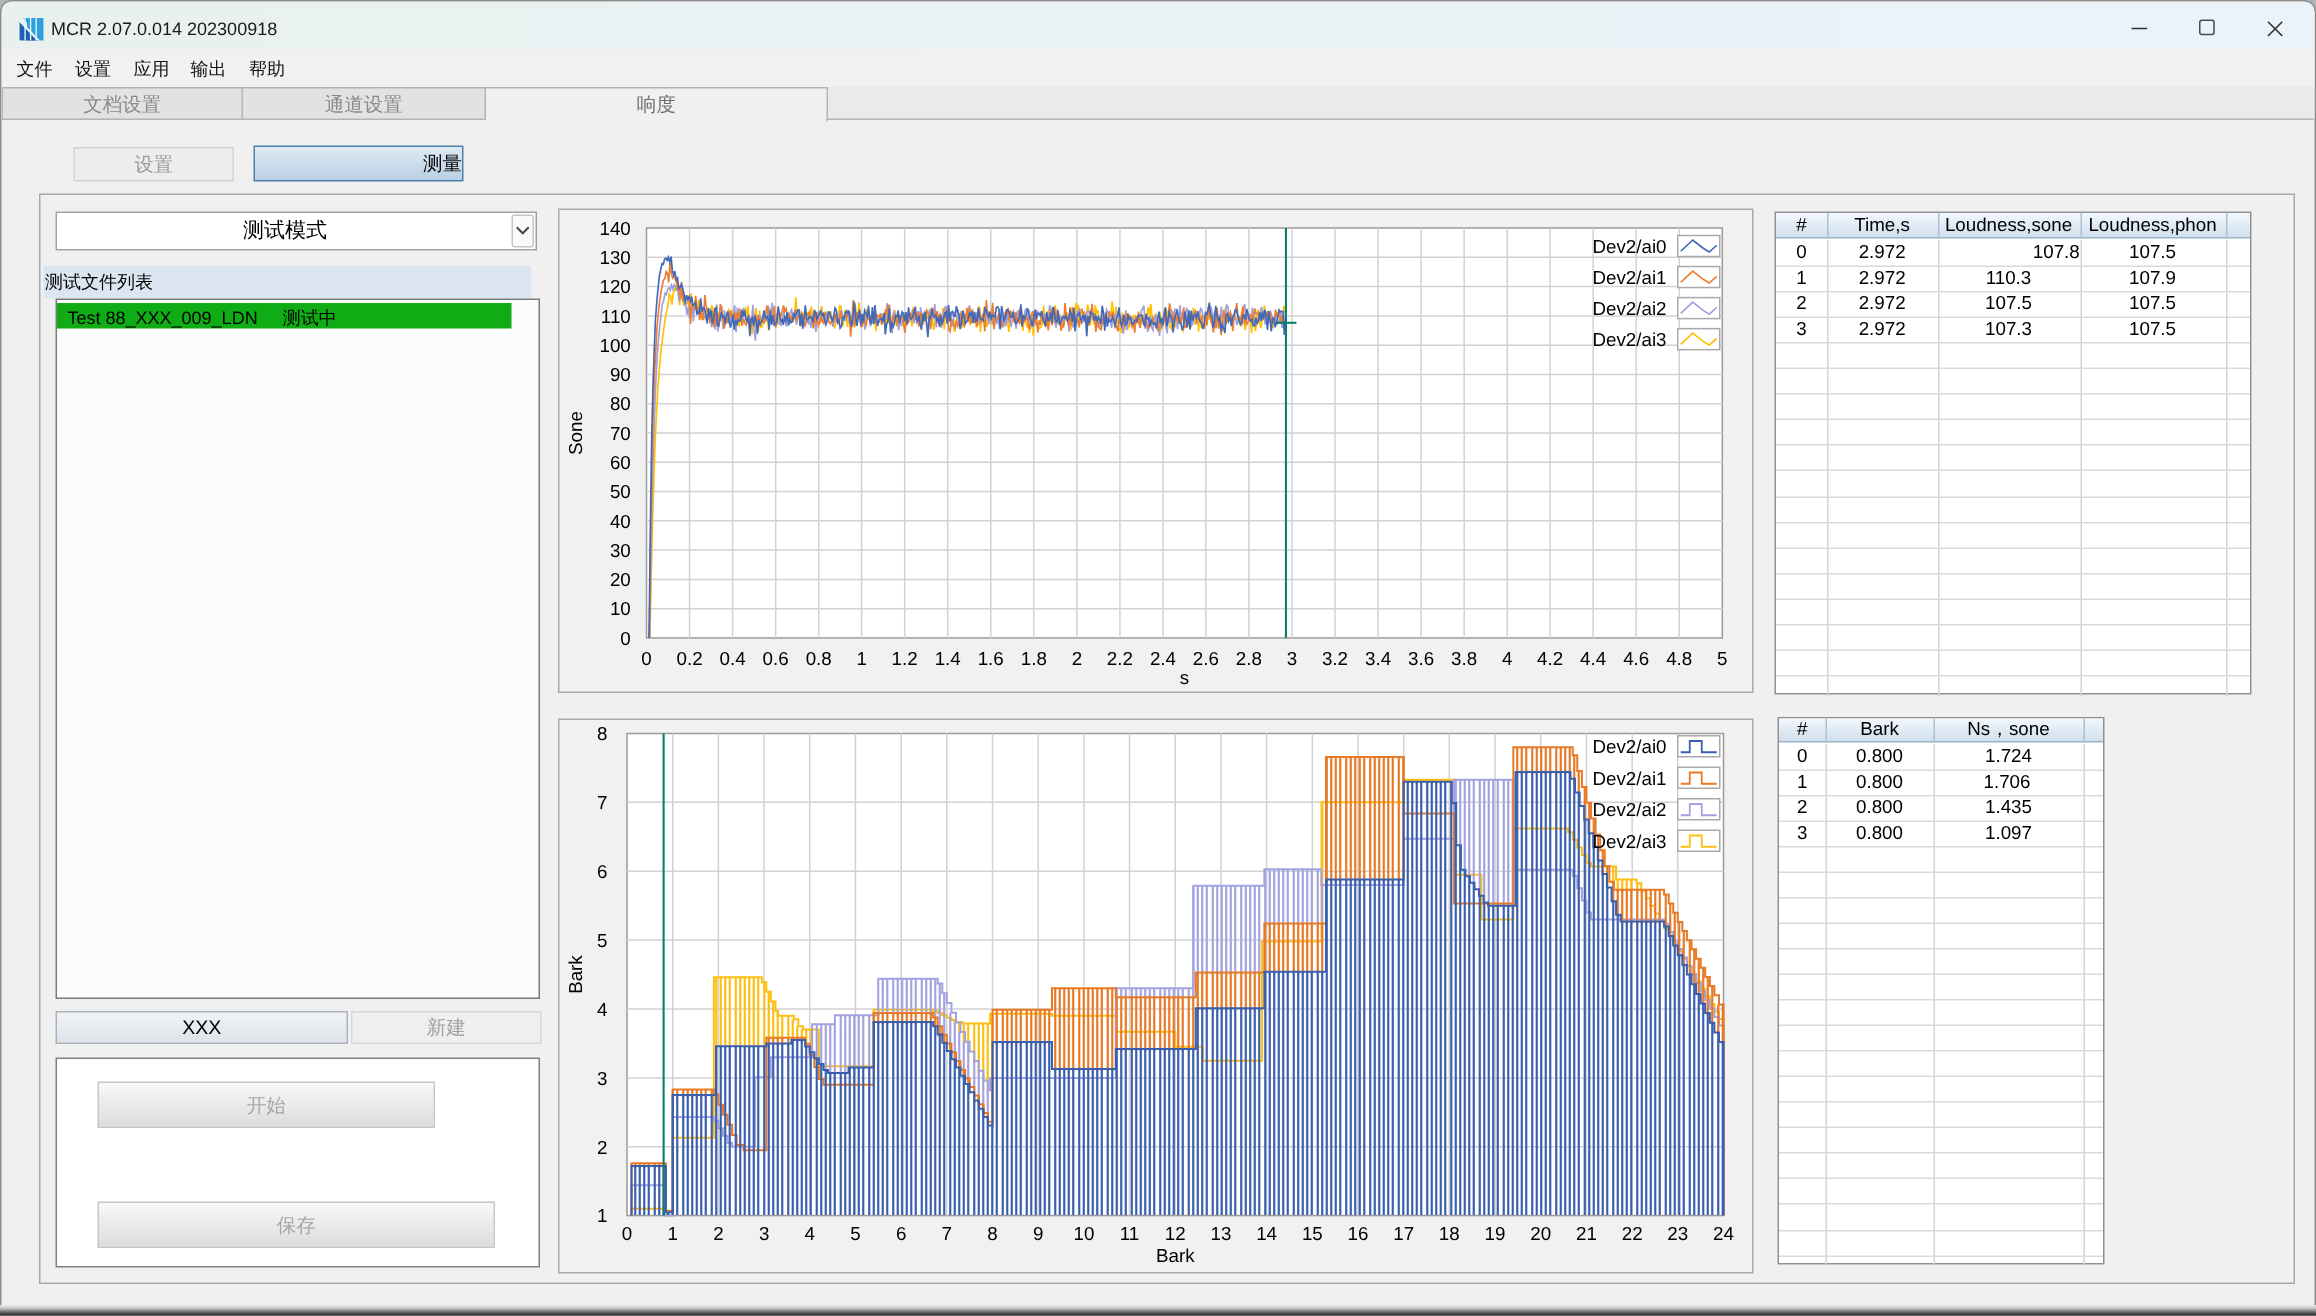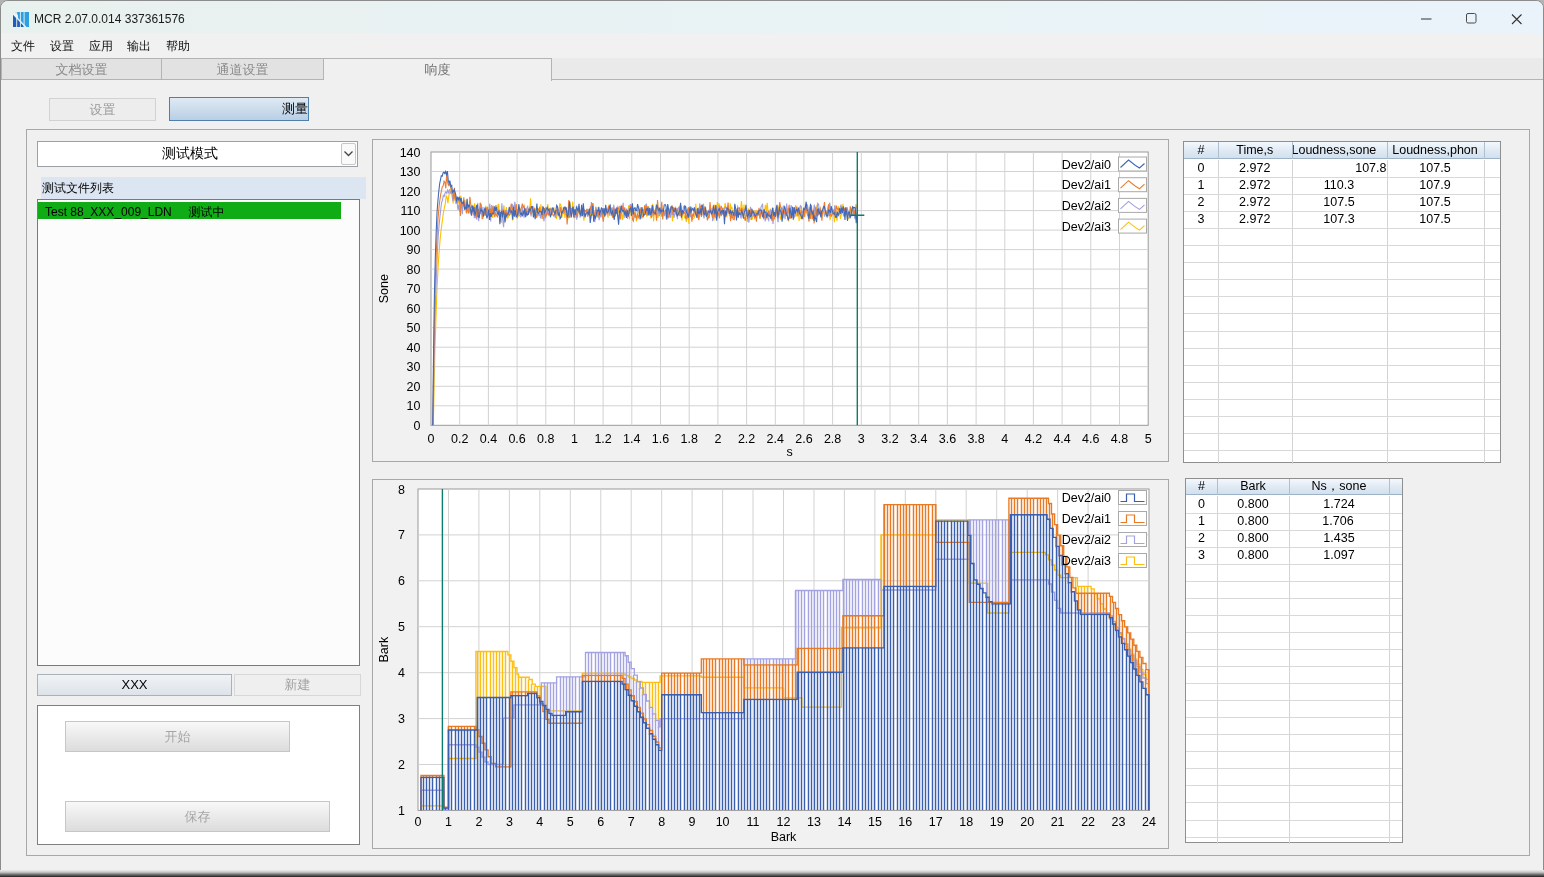--- a/index.html
+++ b/index.html
@@ -7,21 +7,21 @@
       <polygon points="4,0 16,0 16,15 11,15" fill="#2da0e2"></polygon>
       <polygon points="0,2.5 11.5,15 0,15" fill="#1d5fb8"></polygon>
       <rect x="5" y="1.2" width="8" height="13.8" fill="#2da0e2"></rect>
       <polygon points="0,2.5 11.5,15 0,15" fill="#1d5fb8"></polygon>
       <polygon points="5,7.5 11.8,15 5,15" fill="#1d5fb8"></polygon>
       <line x1="0.2" y1="2" x2="12.8" y2="15.2" stroke="#eef5f2" stroke-width="1.4"></line>
       <line x1="3.7" y1="0" x2="3.7" y2="15" stroke="#eef5f2" stroke-width="0.9"></line>
       <line x1="7.4" y1="0" x2="7.4" y2="15" stroke="#eef5f2" stroke-width="0.9"></line>
       <line x1="11.1" y1="0" x2="11.1" y2="15" stroke="#eef5f2" stroke-width="0.9"></line>
     </svg>
-    <div class="abs" style="left:33px;top:11px;font-size:12px;color:#1a1a1a">MCR 2.07.0.014 337361576</div>
+    <div class="abs" style="left:33px;top:11px;font-size:12px;color:#1a1a1a">MCR 2.07.0.014 202300918</div>
     <svg class="abs" style="left:1414px;top:8px" width="120" height="20">
       <line x1="6" y1="10" x2="16.5" y2="10" stroke="#333" stroke-width="1"></line>
       <rect x="51.5" y="4.5" width="9.5" height="9.5" rx="1.5" fill="none" stroke="#4a4a4a" stroke-width="1"></rect>
       <path d="M97,5.5 L106.5,15 M106.5,5.5 L97,15" stroke="#333" stroke-width="1.1"></path>
     </svg>
     <div class="abs" style="left:0;top:32px;width:1544px;height:25px;background:#f1f1f1"></div>
     <div class="abs" style="left:10px;top:37px;font-size:12px;color:#111">文件</div>
     <div class="abs" style="left:49px;top:37px;font-size:12px;color:#111">设置</div>
     <div class="abs" style="left:88px;top:37px;font-size:12px;color:#111">应用</div>
     <div class="abs" style="left:126px;top:37px;font-size:12px;color:#111">输出</div>
@@ -32,21 +32,21 @@
     <div class="abs" style="left:323px;top:57px;width:228px;height:23px;background:#f0f0f0;border:1px solid #b4b4b4;border-left:none;border-bottom:none;font-size:13px;color:#6f6f6f;text-align:center;line-height:21px">响度</div>
     <div class="abs" style="left:48px;top:97px;width:107px;height:23px;background:#ededed;border:1px solid #d2d2d2;font-size:13px;color:#9b9b9b;text-align:center;line-height:21px">设置</div>
     <div class="abs" style="left:168px;top:96px;width:140px;height:24px;background:linear-gradient(#dfeaf4,#b9cfe4);border:1px solid #4f80ab;font-size:13px;color:#000;text-align:right;line-height:22px">测量</div>
     <div class="abs" style="left:25px;top:128px;width:1504px;height:727px;border:1px solid #a8a8a8"></div>
     <div class="abs" style="left:36px;top:140px;width:321px;height:26px;background:#fff;border:1px solid #9aa0a8"></div>
     <div class="abs" style="left:36px;top:140px;width:306px;height:26px;font-size:14px;color:#000;text-align:center;line-height:25px">测试模式</div>
     <div class="abs" style="left:340px;top:142px;width:15px;height:22px;background:#fafafa;border:1px solid #c6c6c6;border-radius:2px"></div>
     <svg class="abs" style="left:342px;top:149px" width="11" height="8">
       <path d="M1.5,1.5 L5.5,5.5 L9.5,1.5" fill="none" stroke="#444" stroke-width="1.3"></path>
     </svg>
-    <div class="abs" style="left:40px;top:176px;width:325px;height:22px;background:#dce6f2;font-size:12px;color:#000;line-height:22px;padding-left:1px">测试文件列表</div>
+    <div class="abs" style="left:28px;top:176px;width:325px;height:22px;background:#dce6f2;font-size:12px;color:#000;line-height:22px;padding-left:1px">测试文件列表</div>
     <div class="abs" style="left:36px;top:198px;width:323px;height:467px;background:#fcfcfc;border:1px solid #7a7a7a"></div>
     <div class="abs" style="left:37px;top:201px;width:303px;height:16.5px;background:#10ac15"></div>
     <div class="abs" style="left:44px;top:203px;font-size:12px;color:#000">Test 88_XXX_009_LDN&nbsp;&nbsp;&nbsp;&nbsp;&nbsp;测试中</div>
     <div class="abs" style="left:36px;top:673px;width:195px;height:22px;background:linear-gradient(#f0f3f6,#dde3e9);border:1px solid #aab1b8;font-size:13px;color:#000;text-align:center;line-height:20px">XXX</div>
     <div class="abs" style="left:233px;top:673px;width:127px;height:22px;background:#efefef;border:1px solid #d7d7d7;font-size:13px;color:#a0a0a0;text-align:center;line-height:20px">新建</div>
     <div class="abs" style="left:36px;top:704px;width:323px;height:140px;background:#fff;border:1px solid #7f7f7f"></div>
     <div class="abs" style="left:64px;top:720px;width:225px;height:31px;background:linear-gradient(#f8f8f8,#dcdcdc);border:1px solid #c6c6c6;font-size:13px;color:#a6a6a6;text-align:center;line-height:29px">开始</div>
     <div class="abs" style="left:64px;top:800px;width:265px;height:31px;background:linear-gradient(#f8f8f8,#dcdcdc);border:1px solid #c6c6c6;font-size:13px;color:#a6a6a6;text-align:center;line-height:29px">保存</div>
     <div class="abs" style="left:371px;top:138px;width:797px;height:323px;background:#f1f1f1;border:1px solid #a8a8a8"></div>
     <svg width="797" height="323" style="position:absolute;left:371px;top:138px" font-family="Liberation Sans, sans-serif">
@@ -236,21 +236,21 @@
       <rect x="746.5" y="53.5" width="28" height="14" fill="#fff" stroke="#a9a9a9" stroke-width="1"></rect>
       <path d="M748.5,64.5 L754.5,64.5 L754.5,57.0 L762.5,57.0 L762.5,64.5 L772.5,64.5" fill="none" stroke="#a3a3e2" stroke-width="1.2"></path>
       <text x="739" y="86.0" font-size="12.5" text-anchor="end" fill="#000">Dev2/ai3</text>
       <rect x="746.5" y="74.5" width="28" height="14" fill="#fff" stroke="#a9a9a9" stroke-width="1"></rect>
       <path d="M748.5,85.5 L754.5,85.5 L754.5,78.0 L762.5,78.0 L762.5,85.5 L772.5,85.5" fill="none" stroke="#fdbf12" stroke-width="1.2"></path>
     </svg>
     <div style="position:absolute;left:1182px;top:140px;width:318px;height:322px;background:#fff;border:1px solid #8f8f8f">
       <div style="position:absolute;left:0;top:0;width:316px;height:16.5px;background:linear-gradient(#f3f8fd,#dde8f3 60%,#d2e0ee);border-bottom:1px solid #9db2c7"></div>
       <div style="position:absolute;left:0.0px;top:0;width:34.0px;height:16.5px;line-height:16.5px;text-align:center;font-size:12.5px;color:#000">#</div>
       <div style="position:absolute;left:34.0px;top:0;width:73.5px;height:16.5px;line-height:16.5px;text-align:center;font-size:12.5px;color:#000">Time,s</div>
-      <div style="position:absolute;left:107.5px;top:0;width:95.0px;height:16.5px;line-height:16.5px;font-size:12.5px;color:#000">Loudness,sone</div>
+      <div style="position:absolute;left:107.5px;top:0;width:95.0px;height:16.5px;line-height:16.5px;text-align:center;font-size:12.5px;color:#000">Loudness,sone</div>
       <div style="position:absolute;left:202.5px;top:0;width:97.0px;height:16.5px;line-height:16.5px;text-align:center;font-size:12.5px;color:#000">Loudness,phon</div>
       <div style="position:absolute;left:34.0px;top:0;width:1px;height:16.5px;background:#aebfd2"></div>
       <div style="position:absolute;left:107.5px;top:0;width:1px;height:16.5px;background:#aebfd2"></div>
       <div style="position:absolute;left:202.5px;top:0;width:1px;height:16.5px;background:#aebfd2"></div>
       <div style="position:absolute;left:299.5px;top:0;width:1px;height:16.5px;background:#aebfd2"></div>
       <div style="position:absolute;left:34.0px;top:17.5px;width:1px;height:304.5px;background:#d4d4d4"></div>
       <div style="position:absolute;left:107.5px;top:17.5px;width:1px;height:304.5px;background:#d4d4d4"></div>
       <div style="position:absolute;left:202.5px;top:17.5px;width:1px;height:304.5px;background:#d4d4d4"></div>
       <div style="position:absolute;left:299.5px;top:17.5px;width:1px;height:304.5px;background:#d4d4d4"></div>
       <div style="position:absolute;left:0;top:34.6px;width:316px;height:1px;background:#d9d9d9"></div>

